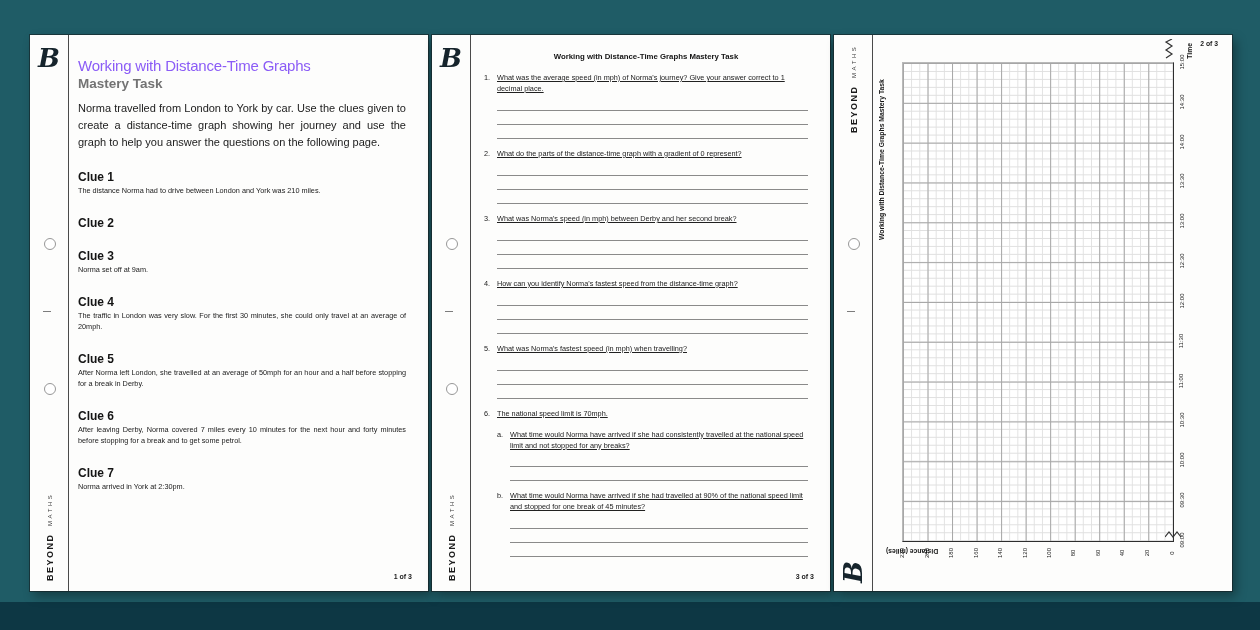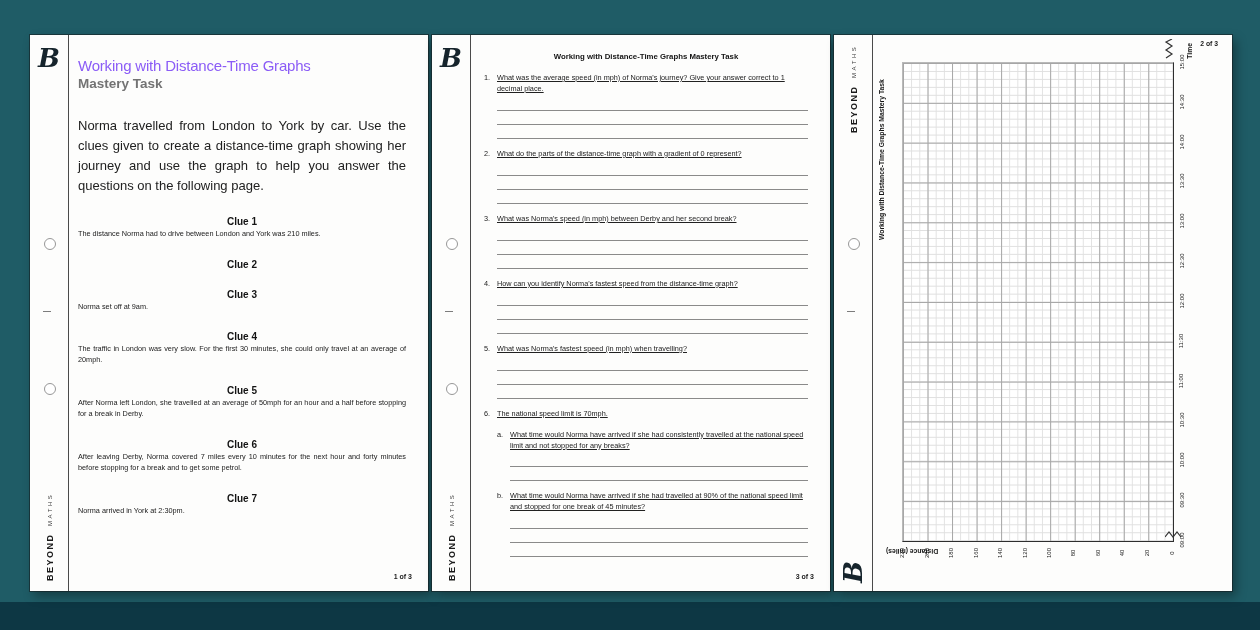--- a/index.html
+++ b/index.html
@@ -23,23 +23,23 @@
   .brand-vert{position:absolute;left:11px;writing-mode:vertical-rl;transform:rotate(180deg);
               white-space:nowrap;}
   .brand-vert.bottom{bottom:10px;} .brand-vert.top{top:10px;}
   .bw{font-weight:bold;font-size:9px;letter-spacing:1.5px;color:#1a1a1a;}
   .bm{font-size:6px;letter-spacing:2.6px;color:#3a3a3a;margin-inline-start:7px;}
 
   
   .p1-content{position:absolute;left:48px;right:22px;top:0;bottom:0;}
   .p1-title{font-size:15px;font-weight:normal;color:#8b5cf6;margin:22px 0 0 0;letter-spacing:-.2px;}
   .p1-subtitle{font-size:13.5px;font-weight:bold;color:#737373;margin:2px 0 0 0;}
-  .intro{font-size:13px;line-height:1.55;text-align:justify;color:#212121;margin:25px 0 0 0;}
+  .intro{font-size:11px;line-height:1.55;text-align:justify;color:#212121;margin:9px 0 0 0;}
   .clue{margin-top:19px;}
-  .clue-label{font-size:10px;font-weight:bold;color:#141414;margin-bottom:2px;text-align:center;}
+  .clue-label{font-size:12px;font-weight:bold;color:#141414;margin-bottom:2px;}
   .clue-text{font-size:7.3px;line-height:1.5;text-align:justify;color:#212121;}
   .pagenum{position:absolute;right:16px;bottom:11px;font-size:7px;font-weight:bold;color:#1a1a1a;}
 
   
   .p2-content{position:absolute;left:52px;right:22px;top:0;bottom:0;}
   .q-header{text-align:center;font-size:7.8px;font-weight:bold;color:#141414;
             margin:17px 0 12px 0;}
   .question{margin-bottom:10px;}
   .question.sub{margin-left:13px;}
   .q-row{display:flex;font-size:7.3px;line-height:1.5;color:#212121;}

